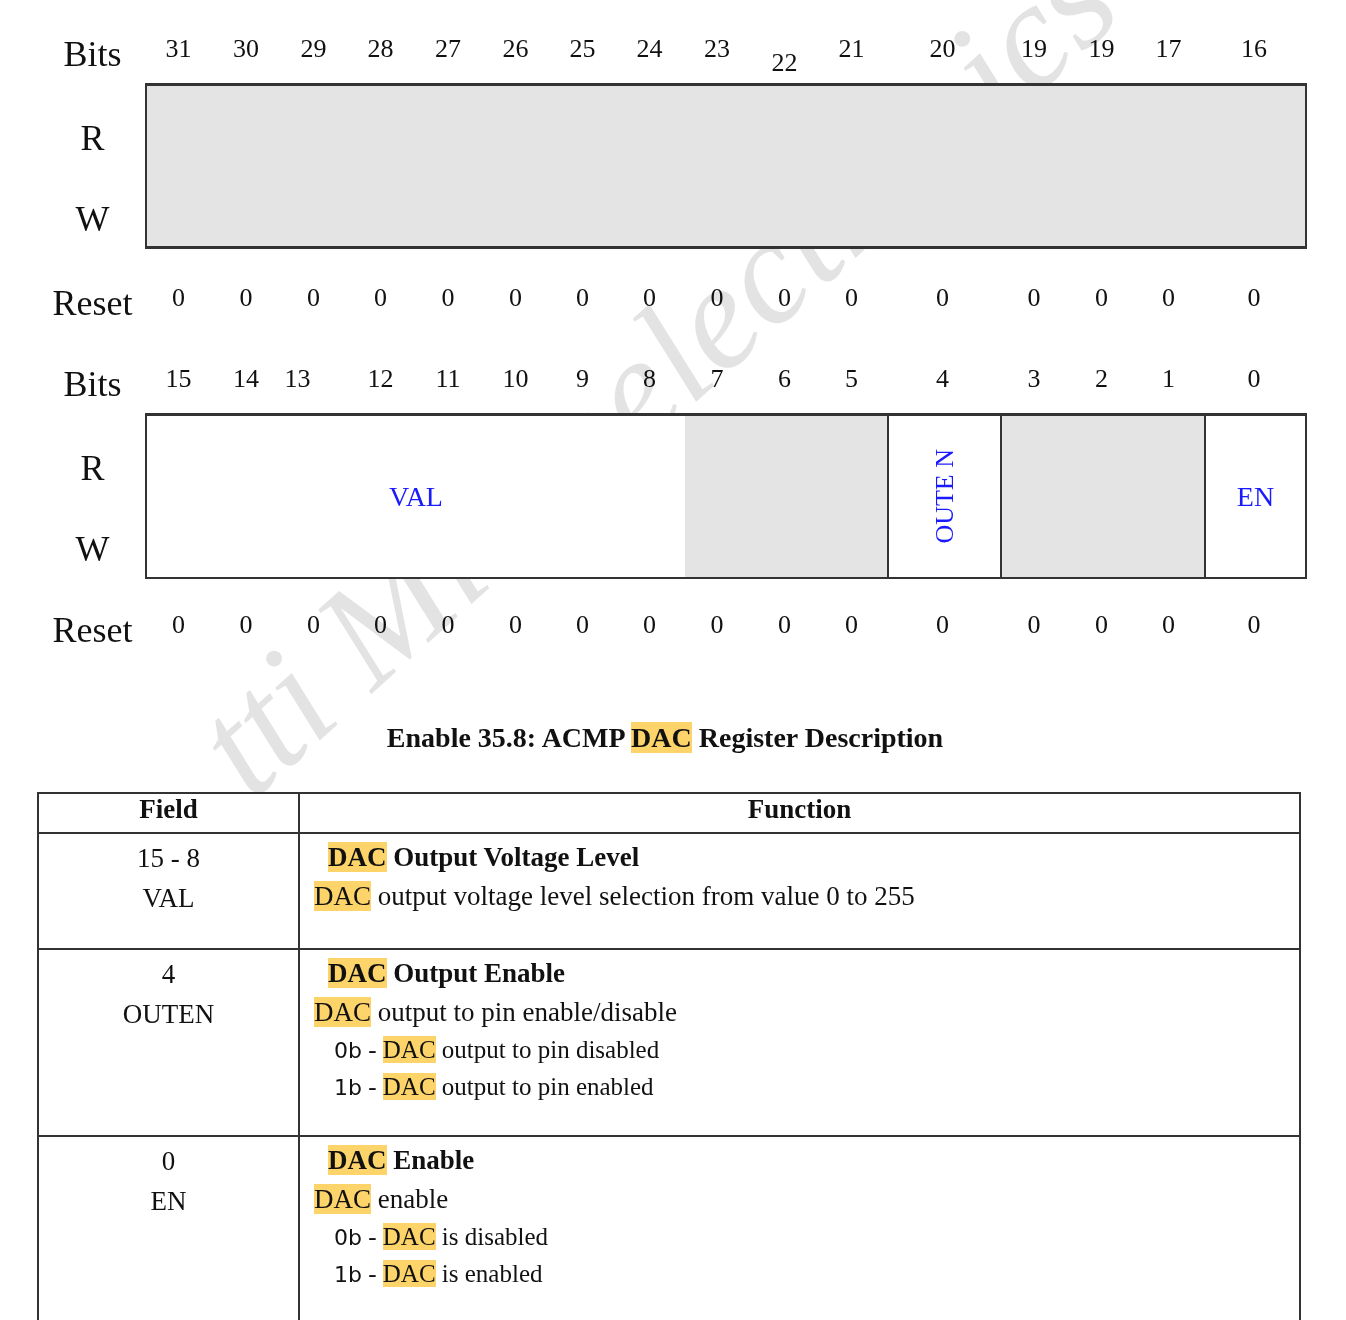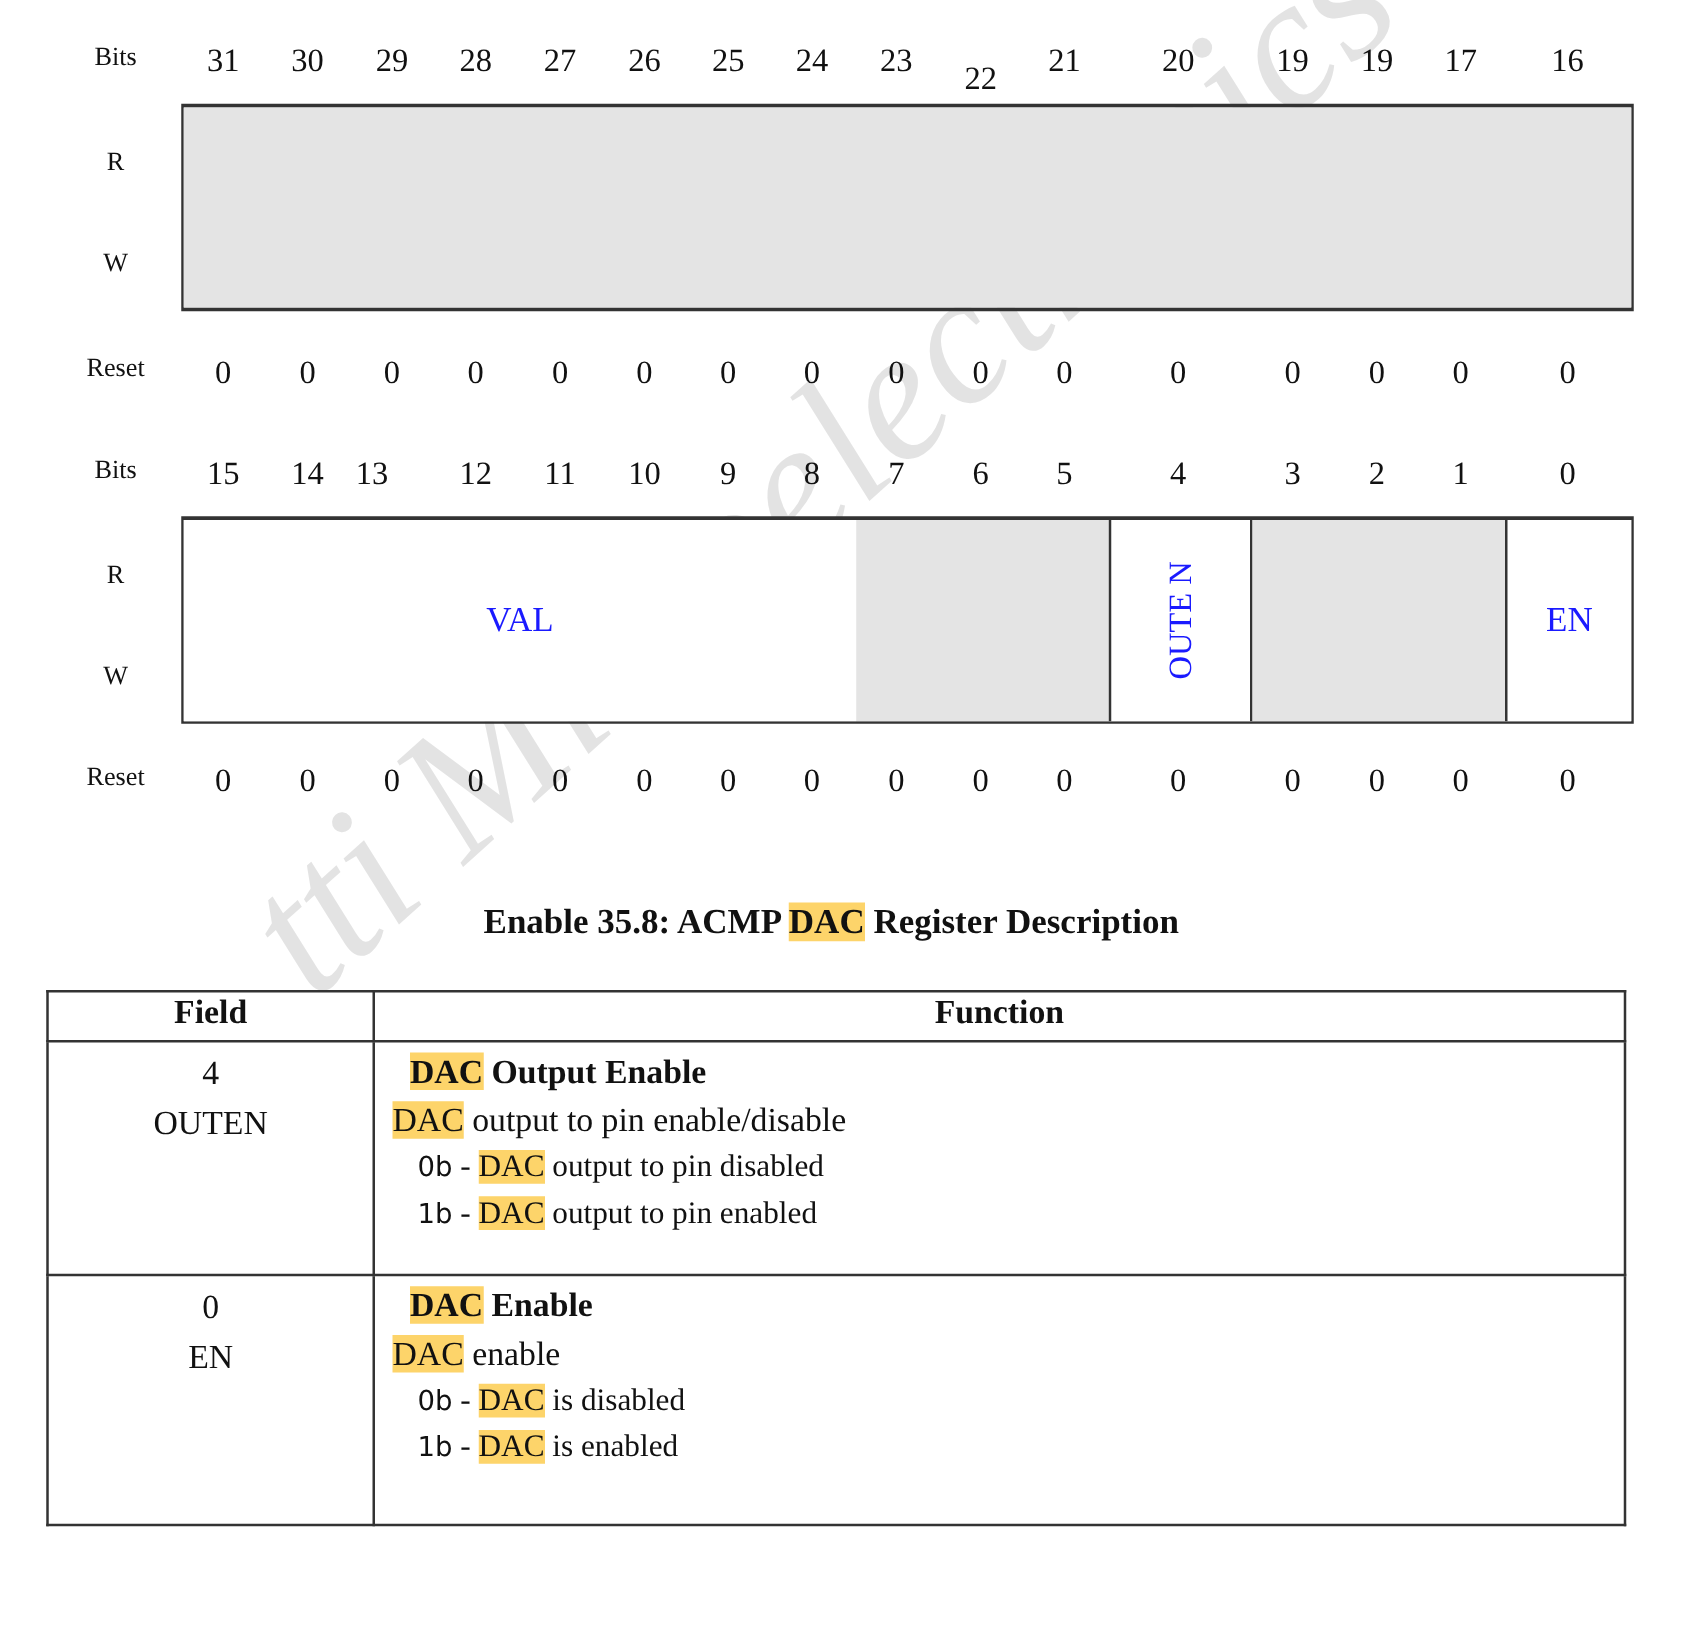--- a/index.html
+++ b/index.html
@@ -1,20 +1,20 @@
 <!DOCTYPE html>
 <html><head>
   <meta charset="utf-8">
   <style>
     html, body { margin: 0; padding: 0; background: #ffffff; }
     body {
       width: 1346px; height: 1320px; position: relative; overflow: hidden;
       font-family: "Liberation Serif", "DejaVu Serif", serif; color: #111;
     }
-    .rowlbl { position: absolute; left: 40px; width: 105px; text-align: center; font-size: 21px; }
+    .rowlbl { position: absolute; left: 40px; width: 105px; text-align: center; font-size: 36px; }
     .bitcell { position: absolute; text-align: center; font-size: 26px; }
     .regbox { position: absolute; box-sizing: border-box; }
     .fld {
       position: absolute; box-sizing: border-box; top: 0; bottom: 0;
       display: flex; align-items: center; justify-content: center;
       color: #1a1aff; font-size: 28px;
     }
     .fld.reserved { background: #e4e4e4; }
     .fld.rw { background: #ffffff; }
     .vert {
@@ -165,20 +165,30 @@
 
 <table class="desc">
   <thead>
     <tr>
       <th>Field</th>
       <th>Function</th>
     </tr>
   </thead>
   <tbody>
 
+    <tr style="height:116px;">
+      <td class="fieldcell">
+        <div class="fline">15 - 8</div>
+        <div class="fline">VAL</div>
+      </td>
+      <td class="funccell">
+        <div class="ftitle"><span class="hl">DAC</span><span> Output Voltage Level</span></div>
+        <div class="fline"><span class="hl">DAC</span><span> output voltage level selection from value 0 to 255</span></div>
+      </td>
+    </tr>
 
     <tr style="height:187px;">
       <td class="fieldcell">
         <div class="fline">4</div>
         <div class="fline">OUTEN</div>
       </td>
       <td class="funccell">
         <div class="ftitle"><span class="hl">DAC</span><span> Output Enable</span></div>
         <div class="fline"><span class="hl">DAC</span><span> output to pin enable/disable</span></div>
         <div class="enum"><span class="code">0b</span><span> - </span><span class="hl">DAC</span><span> output to pin disabled</span></div>

